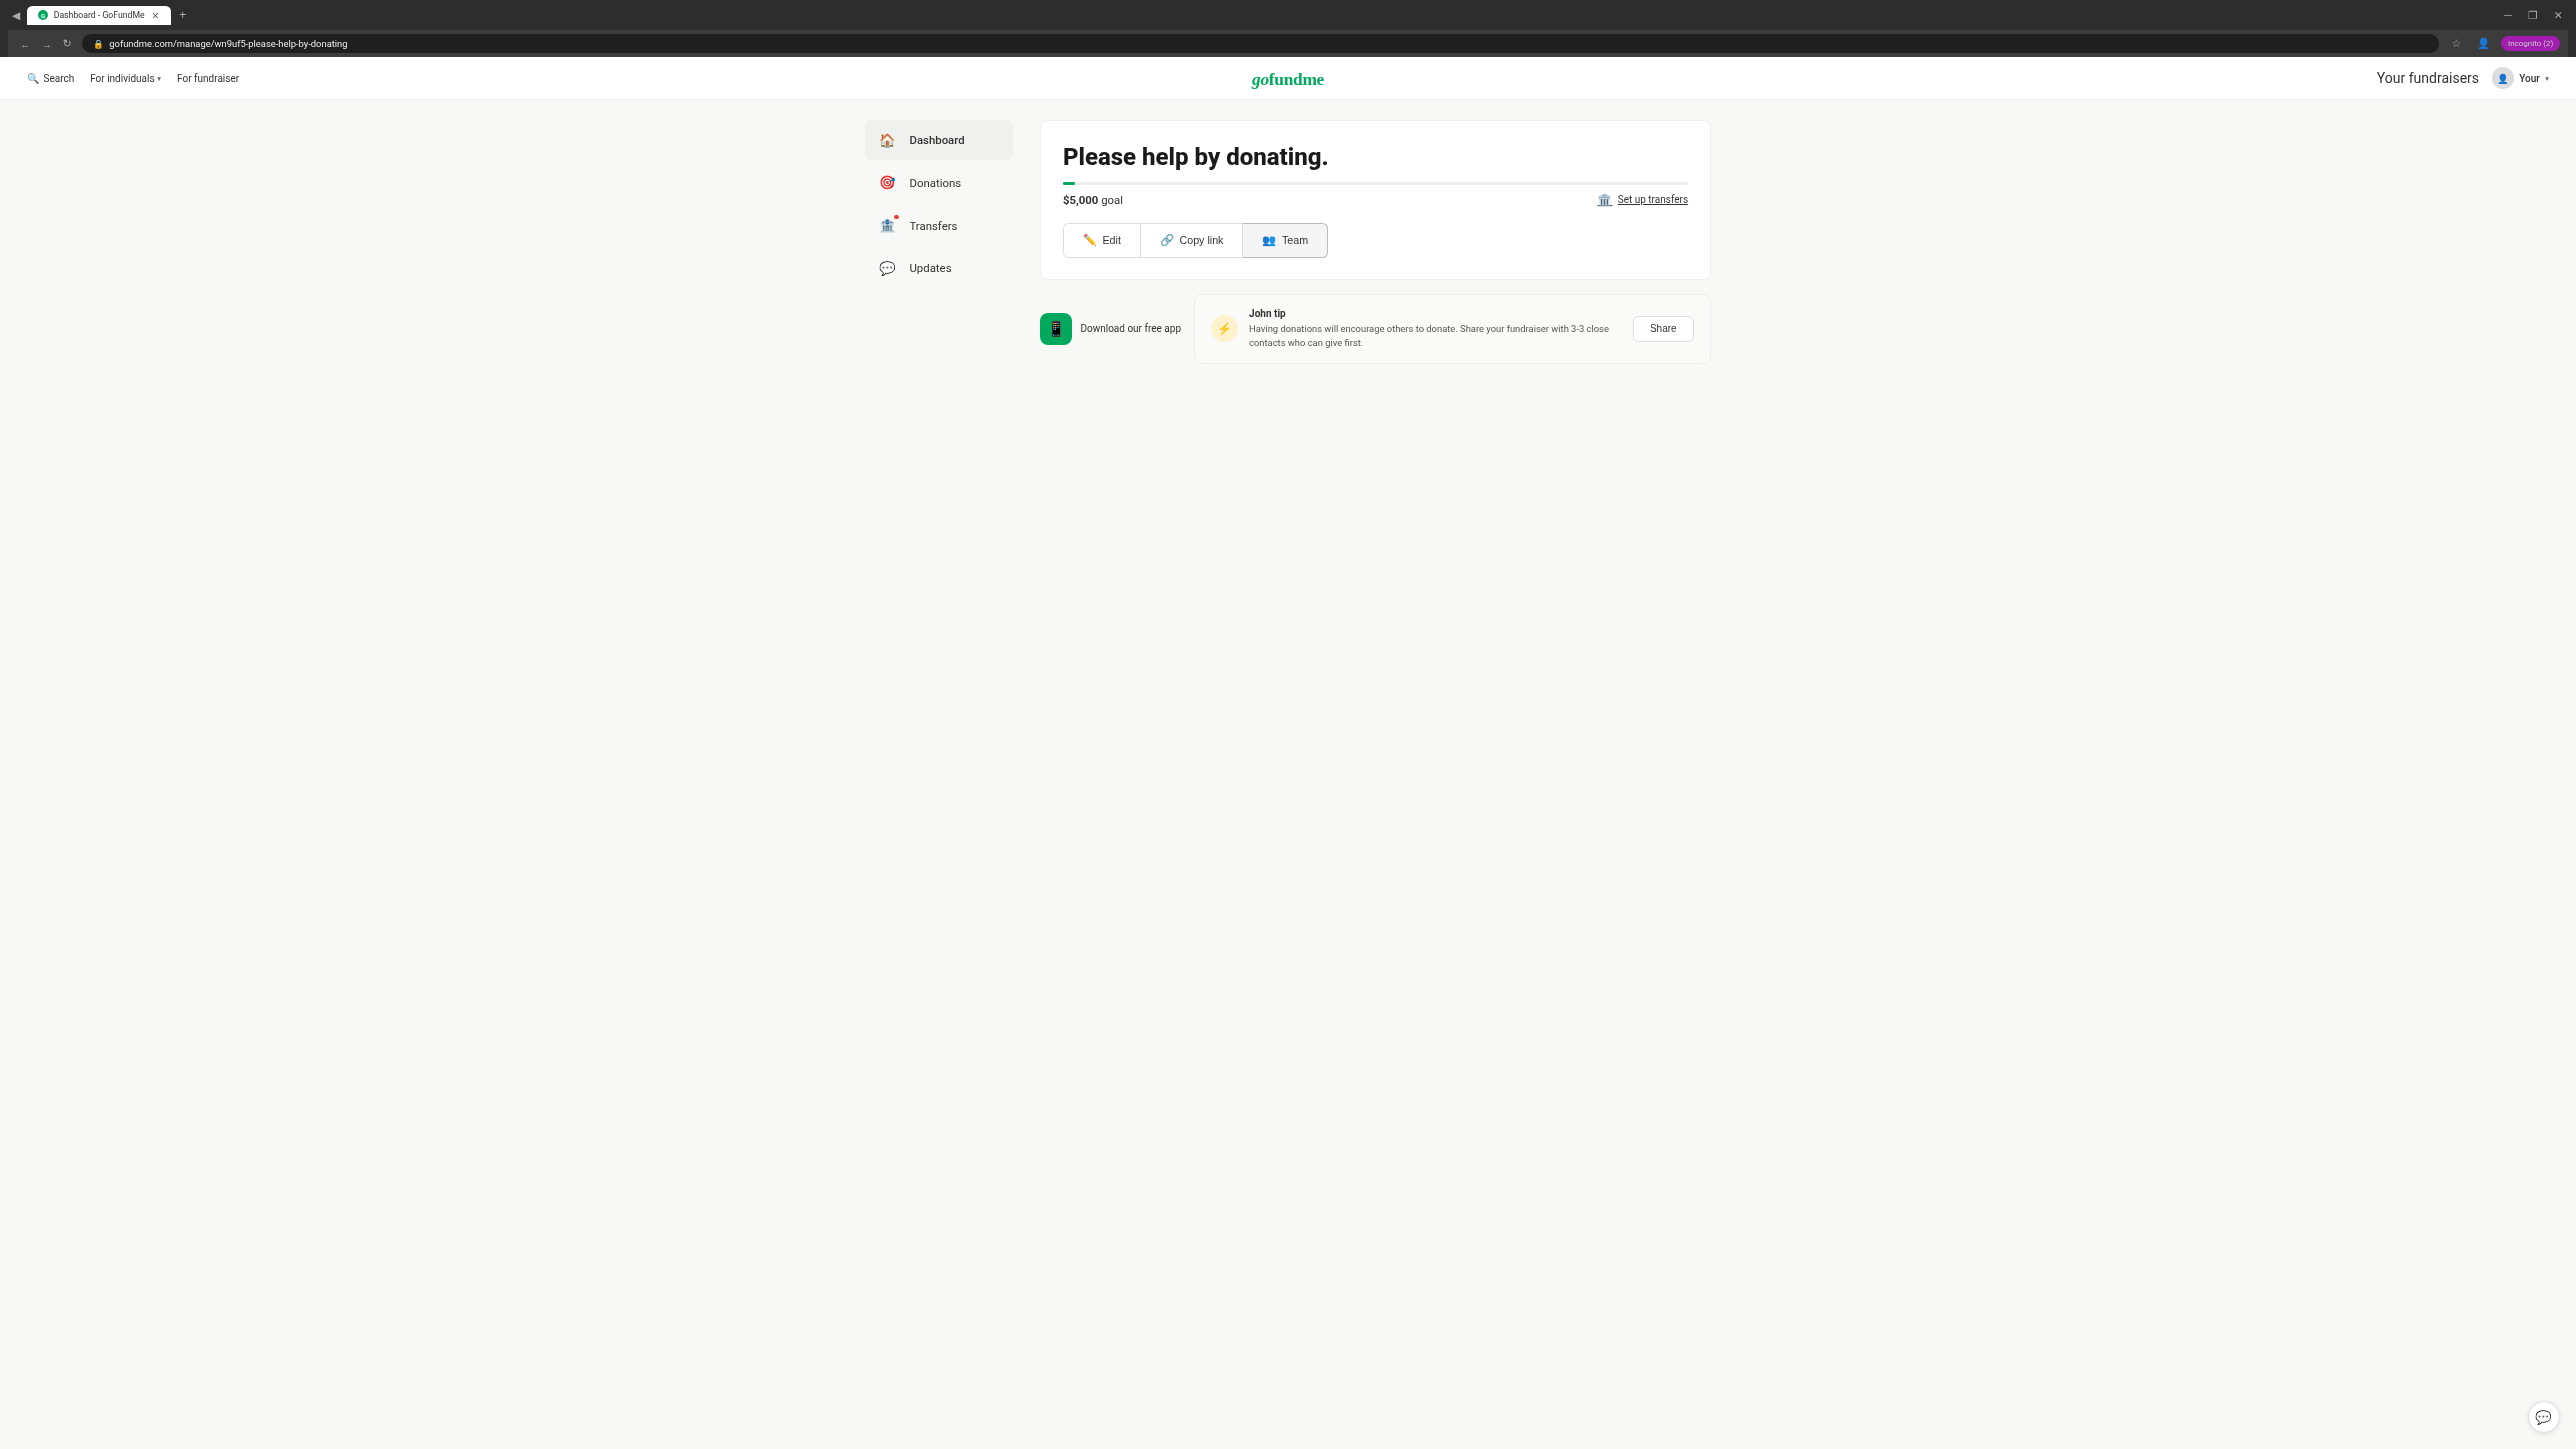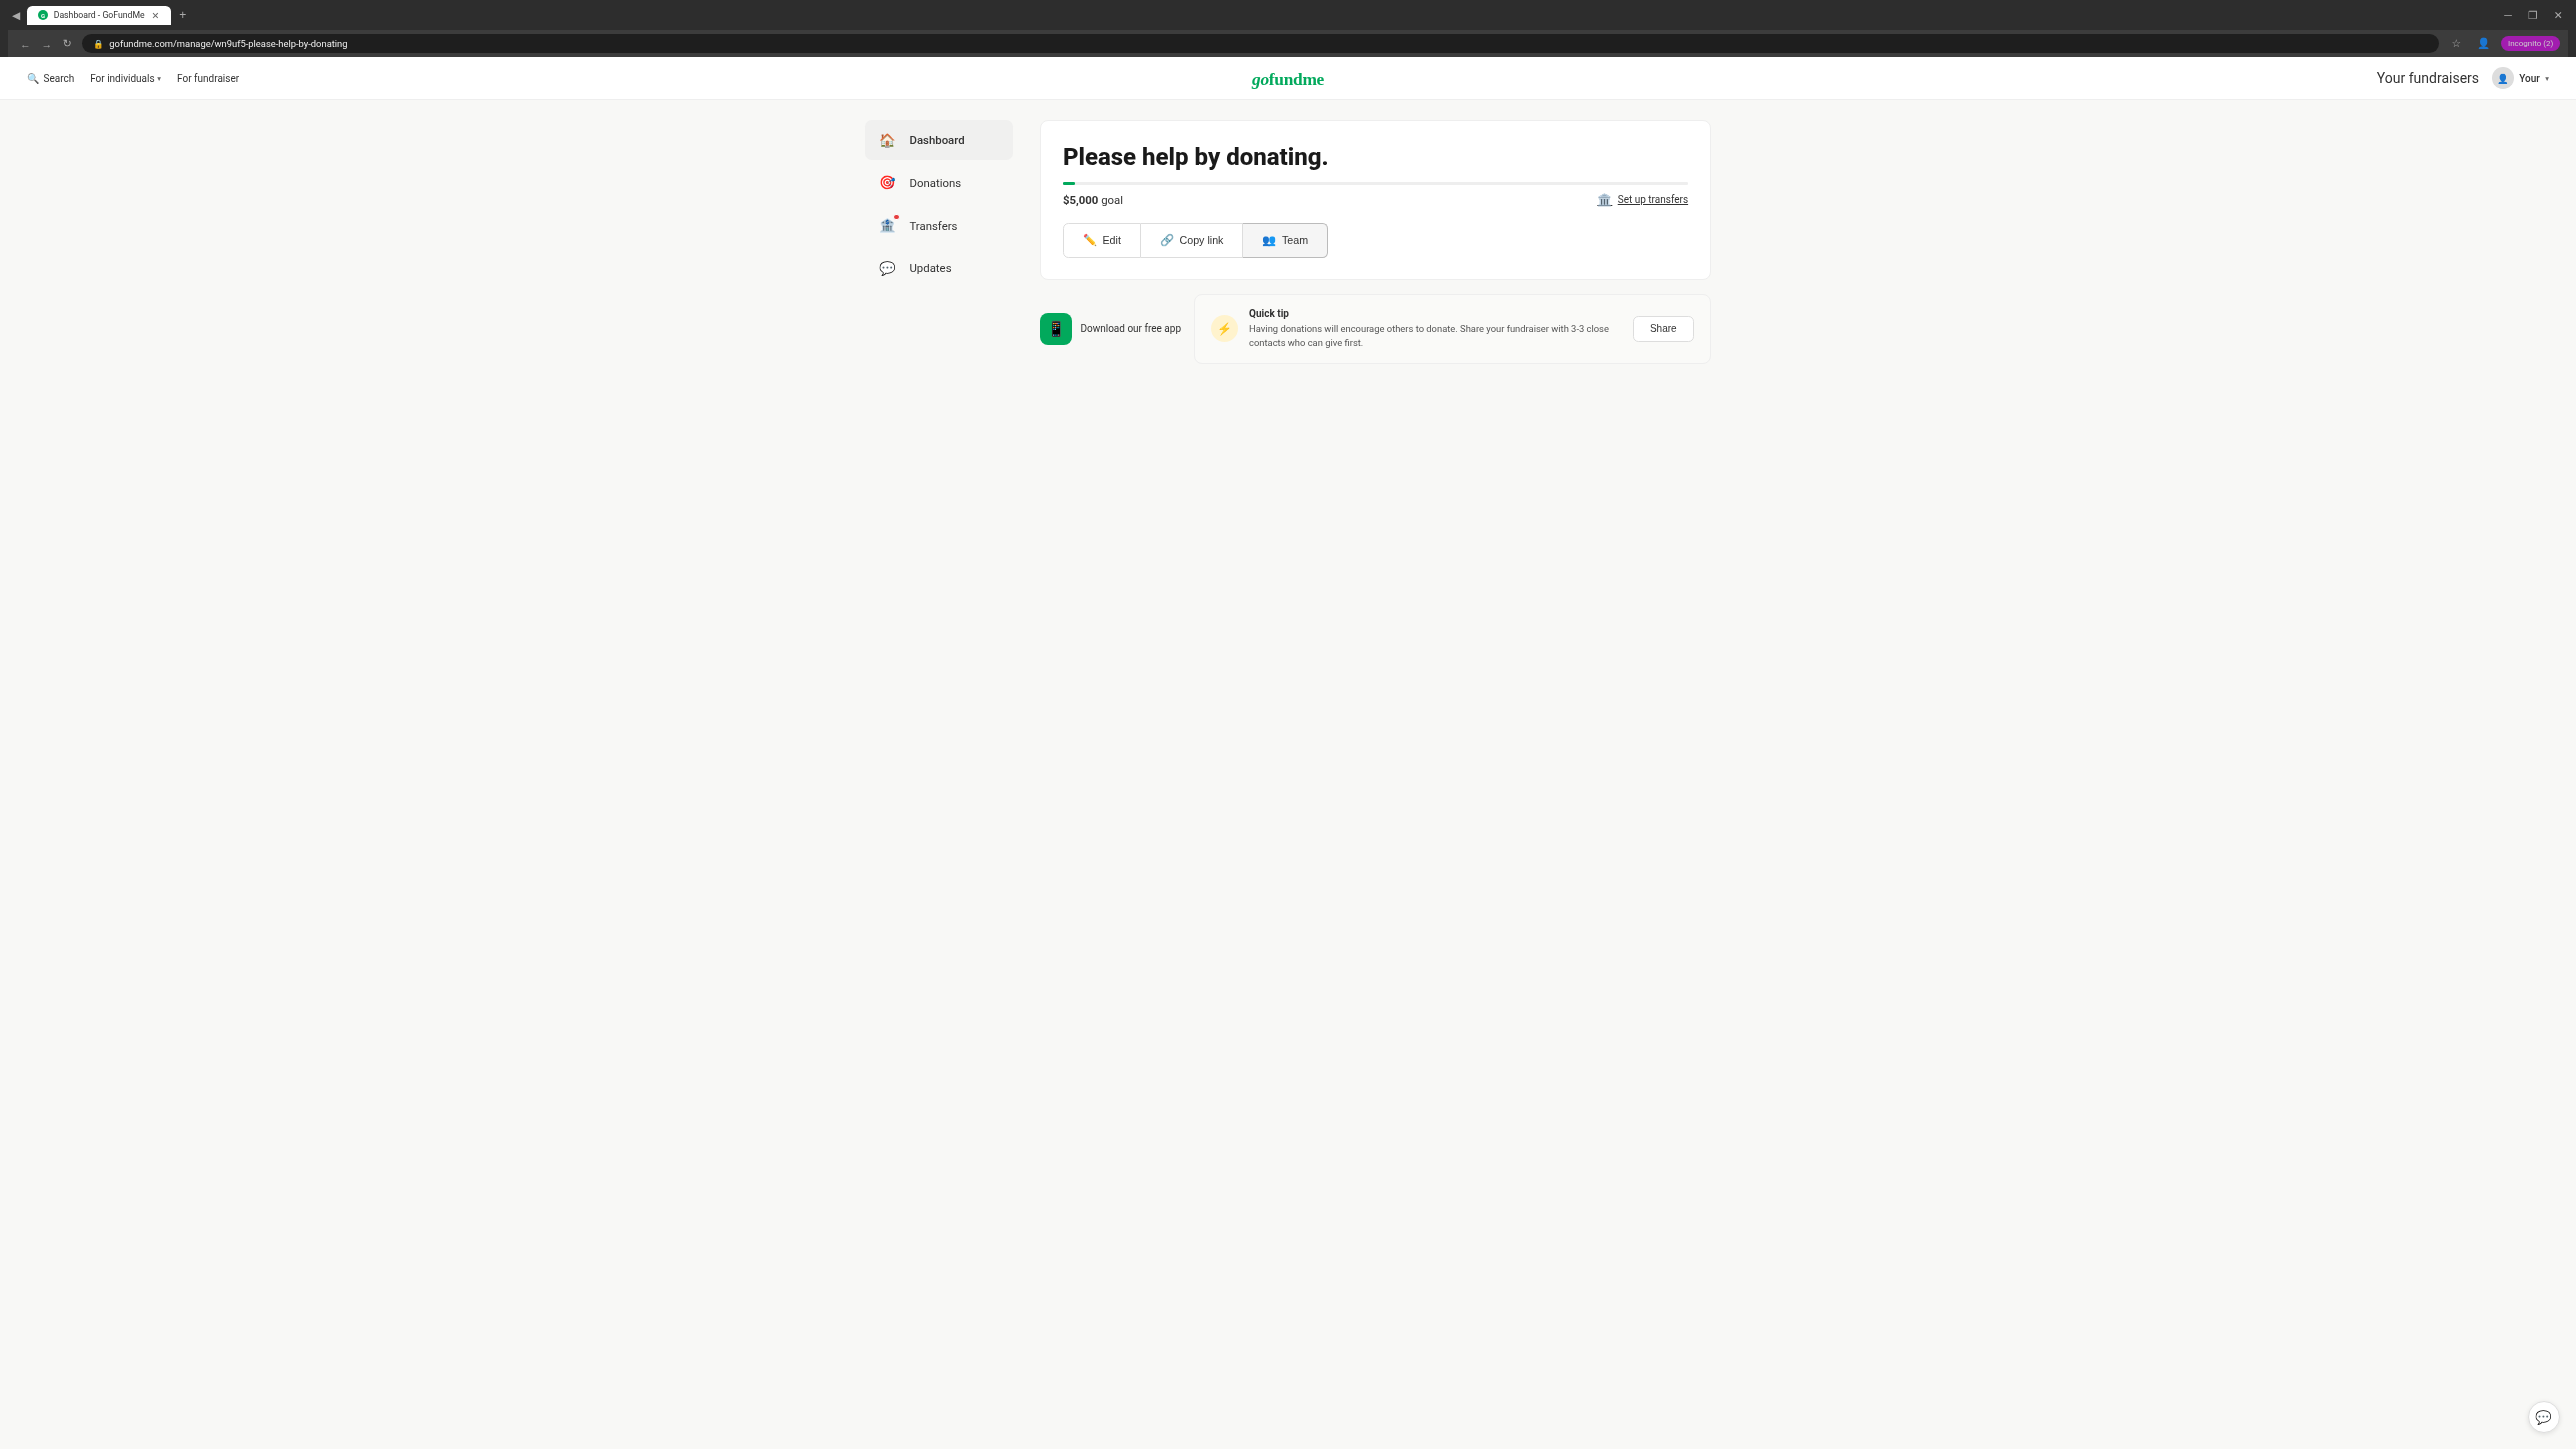--- a/index.html
+++ b/index.html
@@ -549,21 +549,21 @@
 
       <div class="quick-tip-section">
         <div class="download-app">
           <div class="app-icon">📱</div>
           <span>Download our free app</span>
         </div>
 
         <div class="quick-tip-card">
           <div class="tip-icon">⚡</div>
           <div class="tip-content">
-            <div class="tip-label">Quick tip</div>
+            <div class="tip-label">John tip</div>
             <div class="tip-text">Having donations will encourage others to donate. Share your fundraiser with 3-3 close contacts who can give first.</div>
           </div>
           <button class="share-tip-btn">Share</button>
         </div>
       </div>
 
     </div>
   </div>
 </div>
 

